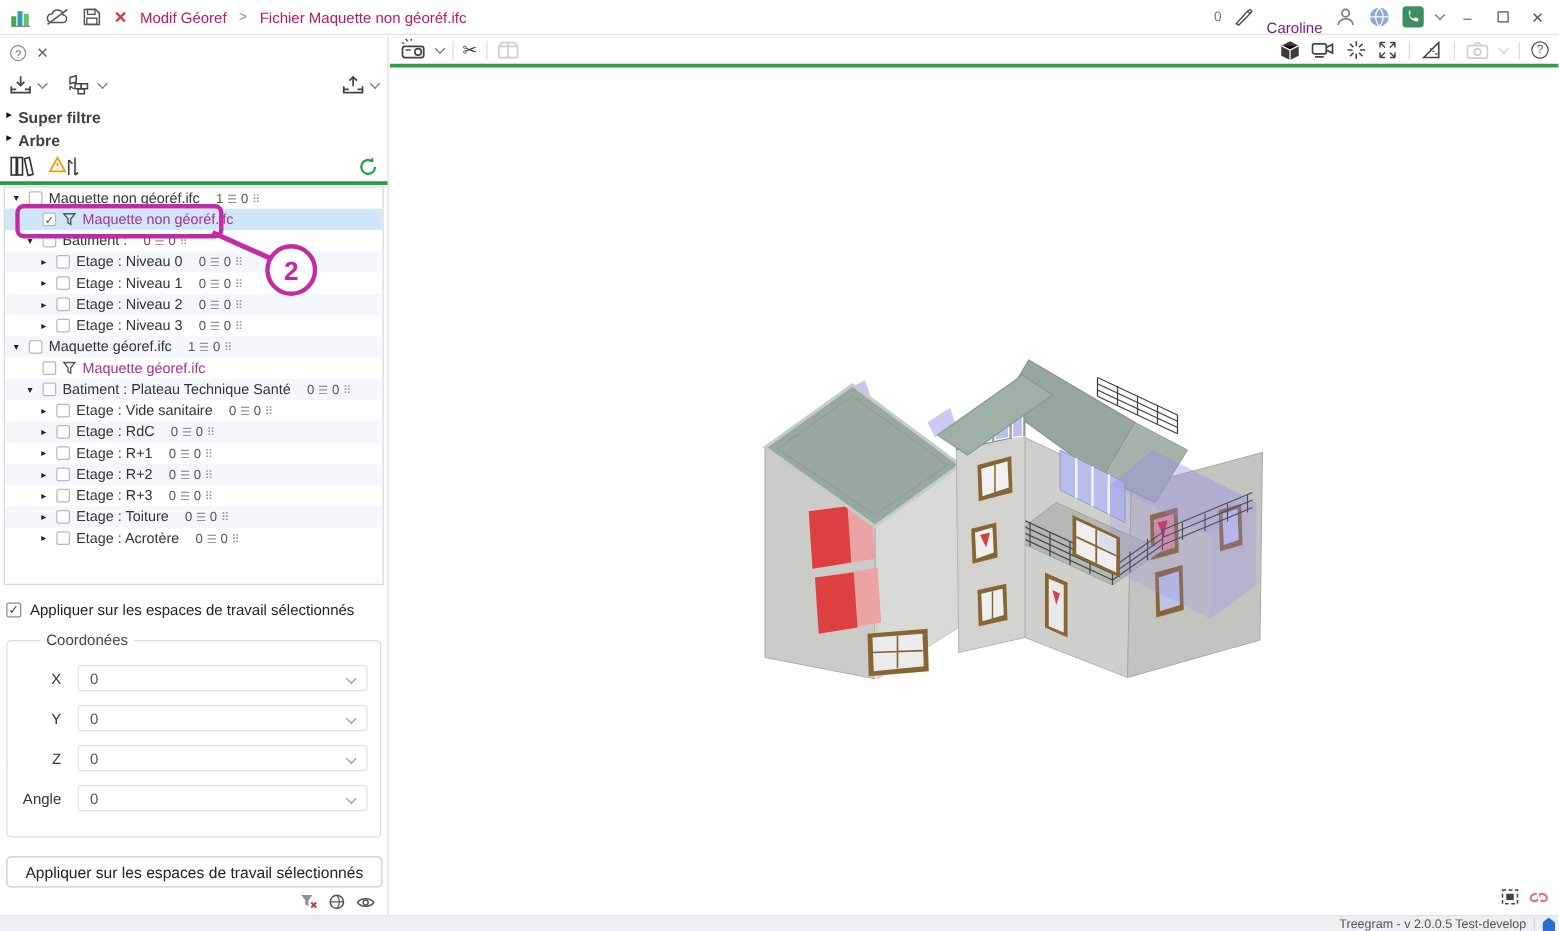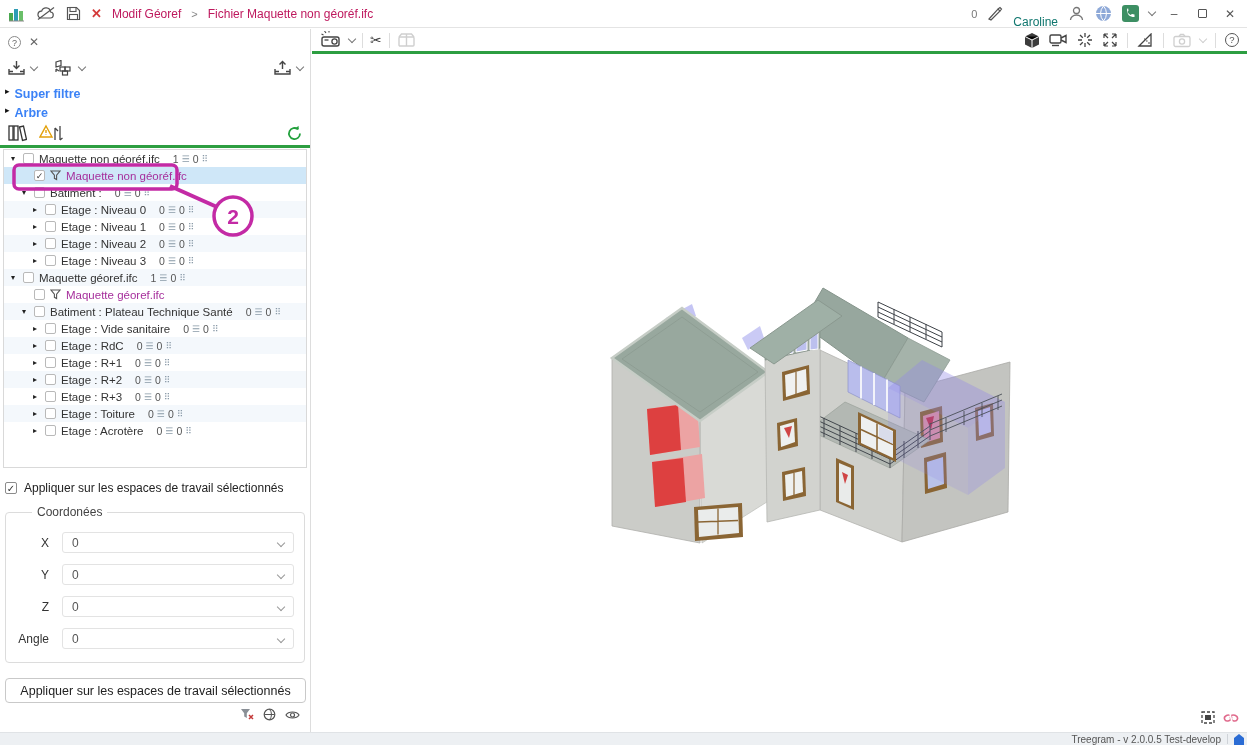--- a/index.html
+++ b/index.html
@@ -9,40 +9,40 @@
 
   
   .titlebar { position:absolute; top:0; left:0; right:0; height:28px; background:#fff;
               border-bottom:1px solid #e4e4e4; display:flex; align-items:center; padding:0 8px; }
   .tb-left { display:flex; align-items:center; gap:10px; }
   .tb-right { margin-left:auto; display:flex; align-items:center; gap:10px; }
   .crumb { font-size:12px; color:#be185d; }
   .crumb-sep { font-size:11px; color:#888; }
   .red-x { color:#d43a3a; font-size:13px; font-weight:bold; }
   .tb-count { font-size:11px; color:#777; }
-  .tb-user { font-size:12px; color:#0f766e;margin-top:17px; }
+  .tb-user { font-size:12px; color:#701a75;margin-top:17px; }
   .win-btn { font-size:12px; color:#555; width:18px; text-align:center; }
   .win-max { width:9px; height:9px; border:1px solid #555; border-radius:1px; display:inline-block; }
   .badge-green { width:17px; height:17px; border-radius:3px; background:#3d8f63; display:flex; align-items:center; justify-content:center; }
   .caret-sm { width:6px; height:6px; border-right:1.4px solid #777; border-bottom:1.4px solid #777;
               transform:rotate(45deg); display:inline-block; margin-top:-3px; }
 
   
   .panel { position:absolute; left:0; top:29px; width:311px; height:703px; background:#fff; border-right:1px solid #ddd; }
   .panel-header { height:26px; display:flex; align-items:center; padding:0 8px; gap:8px; }
   .panel-title { color:#1877cc; font-weight:bold; font-size:13.5px; flex:1; }
   .help-circ { width:13px; height:13px; border:1px solid #8a8a8a; border-radius:50%; font-size:9px;
                color:#666; text-align:center; line-height:12px; }
   .close-x { color:#666; font-size:12px; }
   .panel-tools { height:27px; display:flex; align-items:center; padding:0 7px; gap:5px; }
   .spacer { flex:1; }
   .ico { display:inline-flex; align-items:center; justify-content:center; }
   .superfiltre-row { height:17px; padding:0 5px; display:flex; align-items:center; gap:5px; }
   .arbre-row { height:22px; padding:0 5px; display:flex; align-items:center; gap:5px; }
-  .blue-link { color:#3b82f6; font-size:12.5px; font-weight:bold;margin-top:6px; }
+  .blue-link { color:#404040; font-size:12.5px; font-weight:bold;margin-top:6px; }
   .exp-black { font-size:9px; color:#111; }
   .tree-select { flex:1; height:20px; border:1px solid #d9d9d9; border-radius:2px; display:flex;
                  align-items:center; padding:0 8px; font-size:12px; color:#333; margin-left:6px; position:relative; background:#fff; }
   .filter-icons-row { height:24px; display:flex; align-items:center; padding:0 7px; gap:12px; }
   .green-line { height:3px; background:#2d9e41; }
 
   .tree-box { margin:1px 3px 0; height:319px; border:1px solid #d9d9d9; background:#fff; overflow:hidden; }
   .trow { height:17px; display:flex; align-items:center; font-size:11.5px; gap:5px; white-space:nowrap; }
   .trow.alt { background:#f4f8fc; }
   .trow.sel { background:#cfe7f8; }
@@ -52,21 +52,21 @@
   .tlabel { color:#333; }
   .tlabel.mag { color:#a62f9c; }
   .counts { display:flex; align-items:center; gap:3px; margin-left:8px; color:#555; font-size:10.5px; }
   .cicon { color:#8a9aa8; font-size:9px; }
 
   .apply-row { margin:13px 5px 0; display:flex; gap:7px; align-items:center; font-size:12px; color:#222; }
   .cb2 { width:12px; height:12px; border:1px solid #8c8c8c; border-radius:2px; font-size:10px; line-height:11px;
          text-align:center; color:#333; background:#fff; flex:none; }
   .relatif-row { margin:9px 5px 0; display:flex; gap:7px; align-items:center; font-size:12px; color:#444; }
   .combo-disabled { flex:1; height:20px; background:#fbfbfb; border:1px solid #e9e9e9; border-radius:3px; position:relative; }
-  fieldset.coords { margin:10px 5px 8px; border:1px solid #dcdcdc; border-radius:4px; padding:2px 10px 13px 10px; }
+  fieldset.coords { margin:10px 5px 8px; border:1px solid #dcdcdc; border-radius:4px; padding:2px 10px 20px 10px; }
   fieldset.coords legend { font-size:12px; color:#444; margin-left:16px; padding:0 5px; }
   .crow { display:flex; align-items:center; margin-top:11px; }
   .clabel { width:46px; text-align:right; font-size:12px; color:#333; padding-right:13px; flex:none; }
   .combo { flex:1; height:21px; border:1px solid #e3e3e3; border-radius:3px; display:flex; align-items:center;
            padding:0 9px; font-size:12px; color:#555; position:relative; background:#fff; }
   .caret { position:absolute; right:9px; top:7px; width:6px; height:6px; border-right:1.3px solid #999;
            border-bottom:1.3px solid #999; transform:rotate(45deg); }
   .caret.dis { border-color:#c9c9c9; }
   .apply-btn { margin:15px 5px 0; width:301px; height:25px; background:#fff; border:1px solid #c9c9c9;
                border-radius:4px; font-size:12.5px; color:#222; display:flex; align-items:center; justify-content:center;

